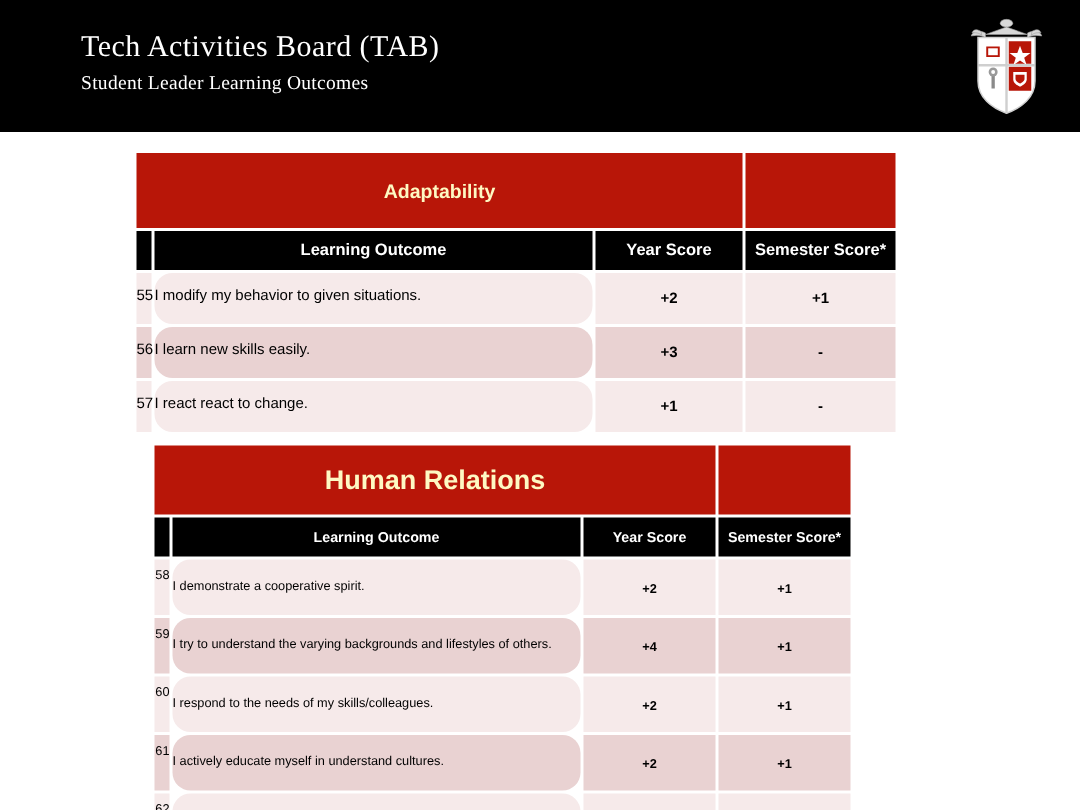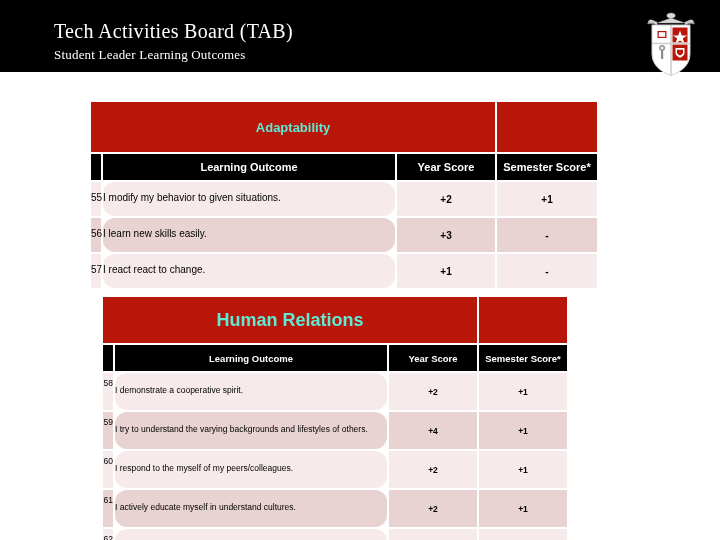--- a/index.html
+++ b/index.html
@@ -17,21 +17,21 @@
     width: 720px;
     height: 540px;
     background: #ffffff;
   }
 
   
   .banner {
     position: absolute;
     left: 0; top: 0;
     width: 720px;
-    height: 72px;
+    height: 88px;
     background: #000000;
   }
   .banner-title {
     position: absolute;
     left: 54px; top: 20px;
     color: #ffffff;
     font-family: "Liberation Serif", serif;
     font-size: 20px;
     font-weight: normal;
     letter-spacing: 0.3px;
@@ -64,21 +64,21 @@
     background: #ffffff;
   }
   .tbl td {
     padding: 0;
     vertical-align: middle;
   }
 
   
   .title-cell {
     background: #B81608;
-    color: #5eead4;
+    color: #fef9c3;
     text-align: center;
     font-weight: bold;
     vertical-align: middle;
   }
   .title-spacer {
     background: #B81608;
   }
 
   
   .hdr-cell {
@@ -247,21 +247,21 @@
         <td class="score-cell">+1</td>
       </tr>
       <tr class="body-row row-b">
         <td class="num-cell">59</td>
         <td class="txt-cell">I try to understand the varying backgrounds and lifestyles of others.</td>
         <td class="score-cell">+4</td>
         <td class="score-cell">+1</td>
       </tr>
       <tr class="body-row row-a">
         <td class="num-cell">60</td>
-        <td class="txt-cell">I respond to the myself of my peers/colleagues.</td>
+        <td class="txt-cell">I respond to the needs of my skills/colleagues.</td>
         <td class="score-cell">+2</td>
         <td class="score-cell">+1</td>
       </tr>
       <tr class="body-row row-b">
         <td class="num-cell">61</td>
         <td class="txt-cell">I actively educate myself in understand cultures.</td>
         <td class="score-cell">+2</td>
         <td class="score-cell">+1</td>
       </tr>
       <tr class="body-row row-a">

